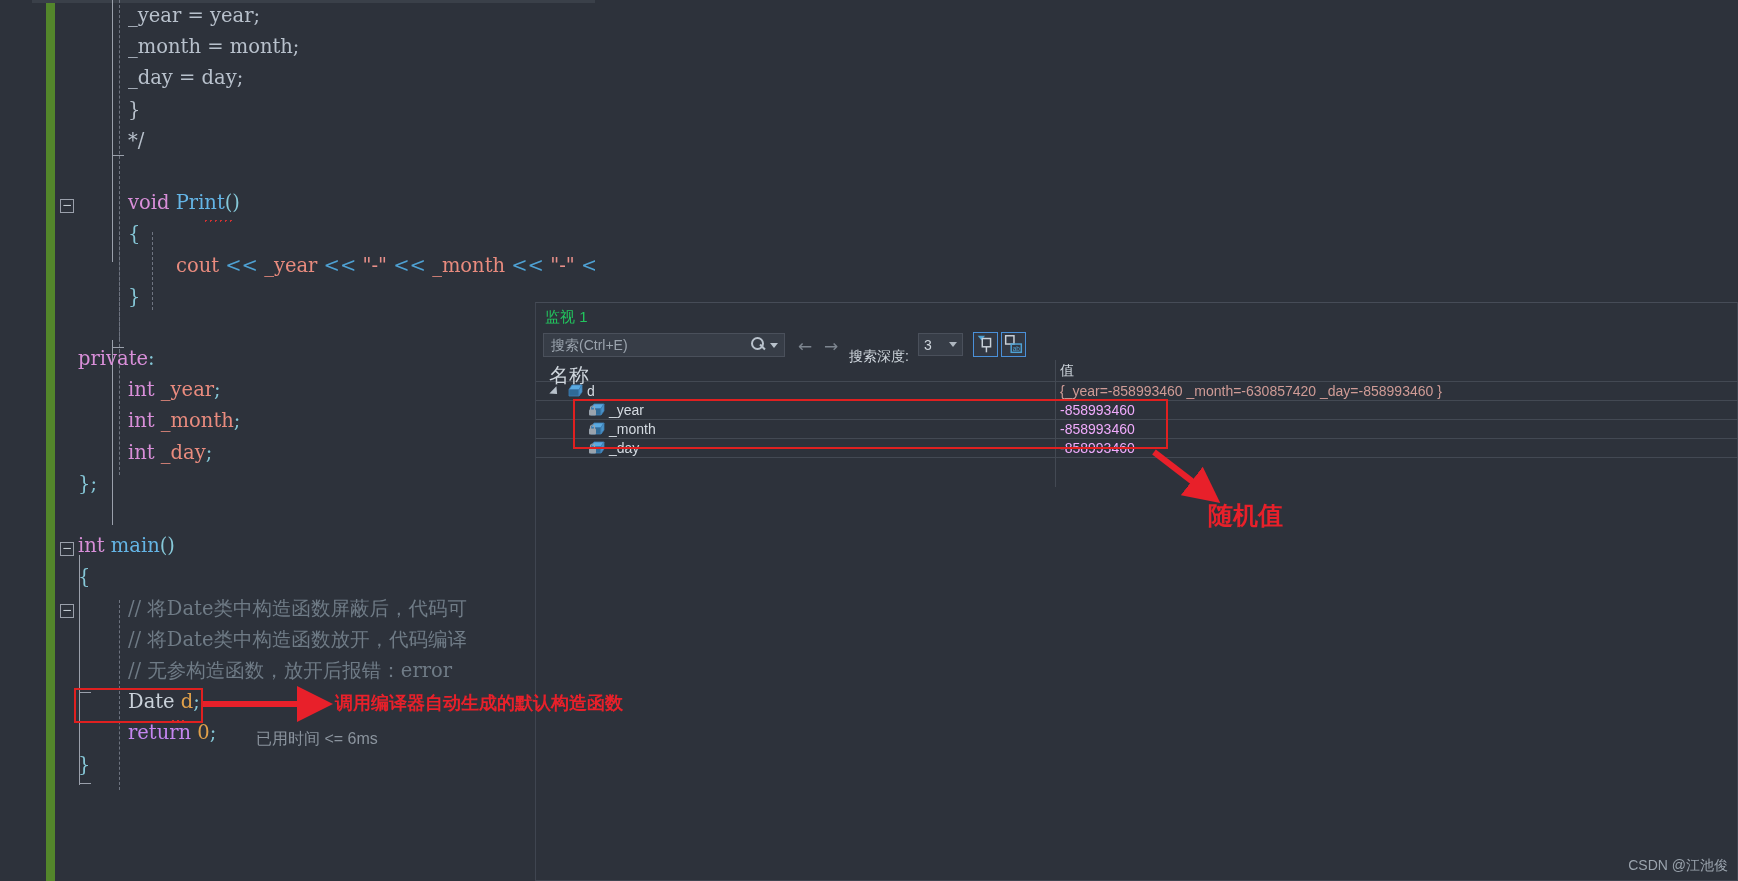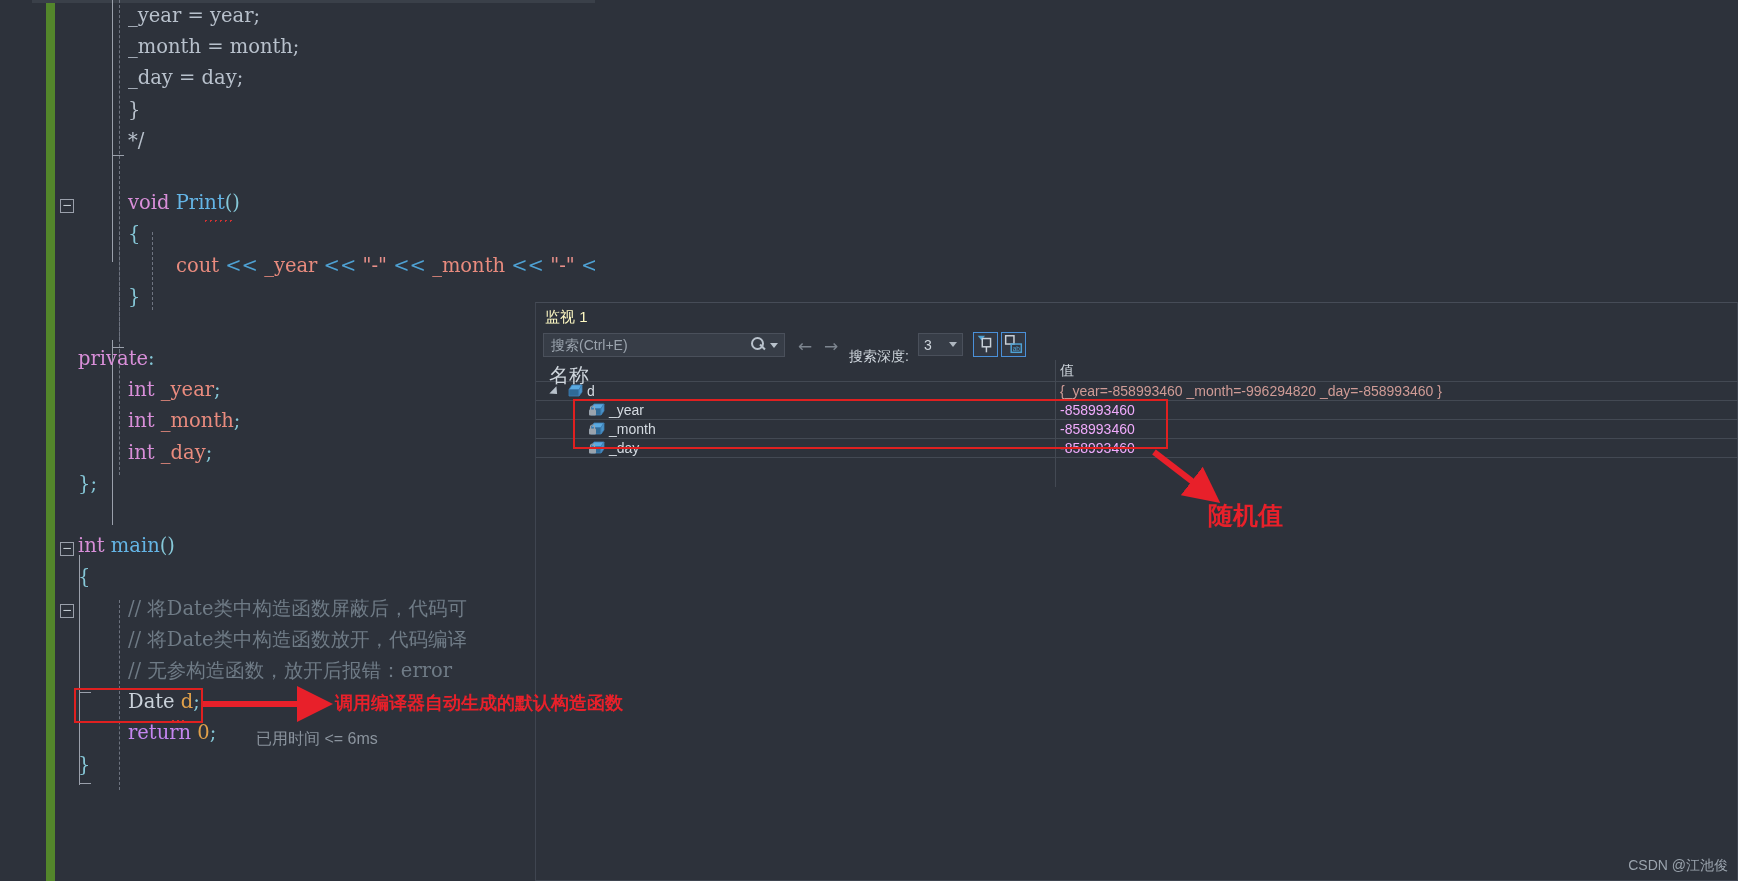--- a/index.html
+++ b/index.html
@@ -57,21 +57,21 @@
   }
   .collapse::before { content: "\2212"; display:block; margin-top:-1px; }
 
   
   .watch {
     position: absolute; left: 535px; top: 302px; width: 1203px; height: 579px;
     background: #2d323b; border: 1px solid #3f4550; border-top: 1px solid #464c57;
   }
   .watch-title {
     position: absolute; left: 9px; top: 5px;
-    font-size: 15px; color: #fef9c3; font-family: "Liberation Sans", sans-serif;
+    font-size: 15px; color: #22c55e; font-family: "Liberation Sans", sans-serif;
   }
   .watch-toolbar {
     position: absolute; left: 0; top: 29px; width: 1203px; height: 28px;
   }
   .search-box {
     position: absolute; left: 7px; top: 1px; width: 242px; height: 24px;
     background: #373d47; border: 1px solid #4a505b; display: flex; align-items: center;
   }
   .search-box input {
     flex: 1; background: transparent; border: 0; outline: none;
@@ -237,21 +237,21 @@
 
     <div id="watch-rows">
         <div class="wrow" style="top: 79px;">
           <span class="tri" style="left: 16px; top: 5px;"></span>
           <span class="cube" style="left: 30px; top: 2px;"><svg viewBox="0 0 18 15" width="18" height="15">
               <polygon points="6,1 16,1 13,5.5 3,5.5" fill="#5aa9e0" stroke="#3d7fb5" stroke-width="0.8"></polygon>
               <polygon points="3,5.5 13,5.5 13,12 3,12" fill="#2f6a97" stroke="#3d7fb5" stroke-width="0.8"></polygon>
               <polygon points="13,5.5 16,1 16,8 13,12" fill="#4a93c9" stroke="#3d7fb5" stroke-width="0.8"></polygon>
             </svg></span>
           <span class="nm" style="left: 51px; top: 1px;">d</span>
-          <span class="vl val-agg" style="top: 1px;">{_year=-858993460 _month=-996294820 _day=-858993460 }</span>
+          <span class="vl val-agg" style="top: 1px;">{_year=-858993460 _month=-630857420 _day=-858993460 }</span>
         </div>
         <div class="wrow" style="top: 98px;">
           <span class="cube" style="left: 52px; top: 2px;"><svg viewBox="0 0 18 15" width="18" height="15">
               <polygon points="6,1 16,1 13,5.5 3,5.5" fill="#5aa9e0" stroke="#3d7fb5" stroke-width="0.8"></polygon>
               <polygon points="3,5.5 13,5.5 13,12 3,12" fill="#2f6a97" stroke="#3d7fb5" stroke-width="0.8"></polygon>
               <polygon points="13,5.5 16,1 16,8 13,12" fill="#4a93c9" stroke="#3d7fb5" stroke-width="0.8"></polygon>
               <path d="M2.5,7 v-2 a2,2 0 0 1 4,0 v2" fill="none" stroke="#9aa3ad" stroke-width="1.2"></path>
               <rect x="1" y="6.5" width="7" height="6" rx="1" fill="#9aa3ad"></rect>
             </svg></span>
           <span class="nm" style="left: 73px; top: 1px;">_year</span>

